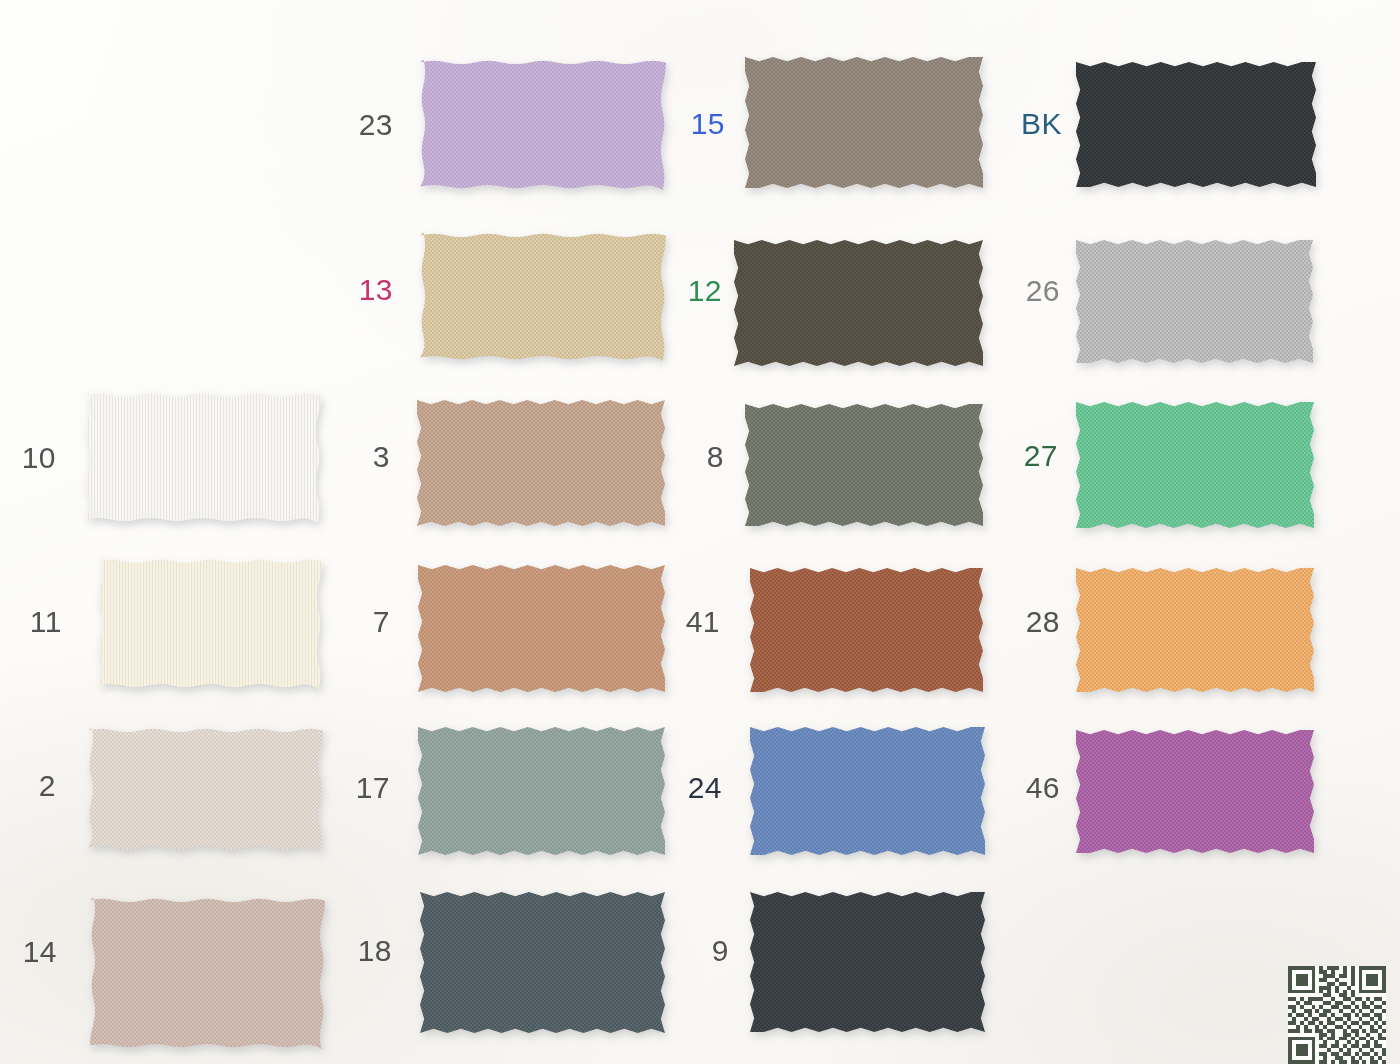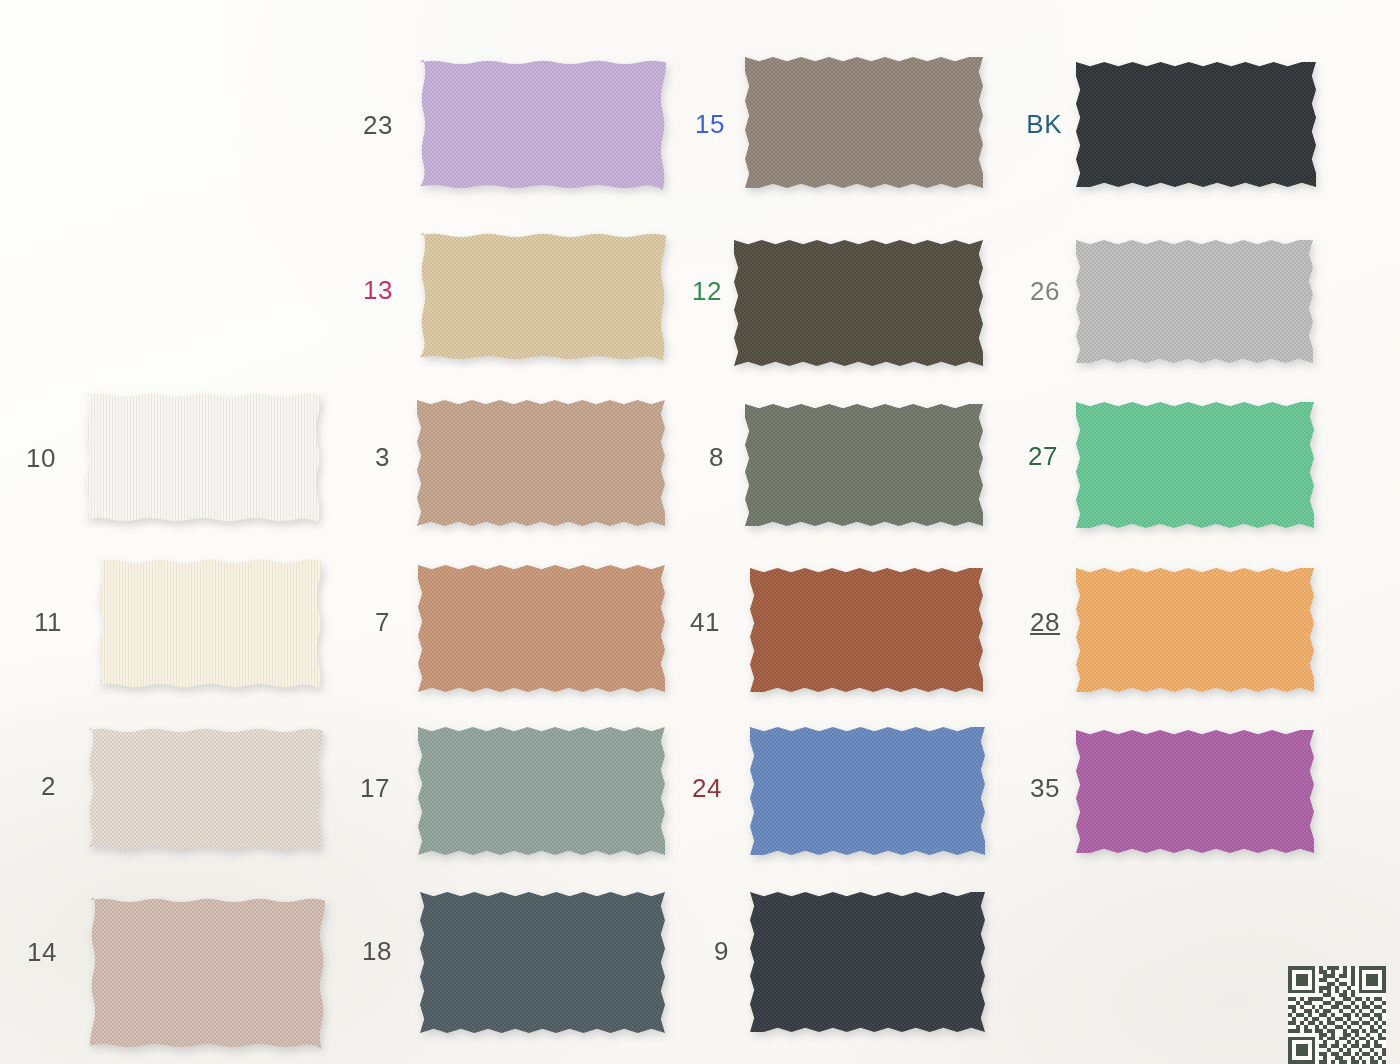--- a/index.html
+++ b/index.html
@@ -27,21 +27,21 @@
       linear-gradient(160deg, #fefefd 0%, #fcfbf9 45%, #f6f5f1 100%);
     pointer-events: none;
   }
 
   .swatch-cell {
     position: absolute;
   }
   .swatch-label {
     position: absolute;
     color: #3b3b3b;
-    font-size: 26px;
+    font-size: 30px;
     font-weight: 300;
     letter-spacing: 0.5px;
     line-height: 1;
     text-align: right;
     white-space: nowrap;
     transform: translateY(-50%);
     opacity: 0.88;
   }
   .swatch-wrap {
     position: absolute;
@@ -324,21 +324,21 @@
             </defs>
             <g clip-path="url(#clip13)">
               <rect width="233" height="124" fill="#9f5638"></rect>
               <rect width="233" height="124" fill="url(#weavePat)" class="weave"></rect>
               <rect width="233" height="124" fill="url(#weavePat)" class="weave-light"></rect>
             </g>
           </svg>
         </div>
       </div>
       <div class="swatch-cell">
-        <div class="swatch-label" style="left: 652px; top: 788px; width: 70px; color: #7f1d1d;">24</div>
+        <div class="swatch-label" style="left: 652px; top: 788px; width: 70px; color: #0f172a;">24</div>
         <div class="swatch-wrap" style="left: 750px; top: 727px; width: 235px; height: 128px;">
           <svg class="swatch-svg" width="235" height="128" viewBox="0 0 235 128">
             <defs>
               <clipPath id="clip14">
                 <path d="M0.00,0.00 L13.82,4.20 L27.65,0.00 L41.47,4.20 L55.29,0.00 L69.12,4.20 L82.94,0.00 L96.76,4.20 L110.59,0.00 L124.41,4.20 L138.24,0.00 L152.06,4.20 L165.88,0.00 L179.71,4.20 L193.53,0.00 L207.35,4.20 L221.18,0.00 L235.00,0.00 L230.80,14.22 L235.00,28.44 L230.80,42.67 L235.00,56.89 L230.80,71.11 L235.00,85.33 L230.80,99.56 L235.00,113.78 L235.00,128.00 L221.18,123.80 L207.35,128.00 L193.53,123.80 L179.71,128.00 L165.88,123.80 L152.06,128.00 L138.24,123.80 L124.41,128.00 L110.59,123.80 L96.76,128.00 L82.94,123.80 L69.12,128.00 L55.29,123.80 L41.47,128.00 L27.65,123.80 L13.82,128.00 L0.00,128.00 L4.20,113.78 L0.00,99.56 L4.20,85.33 L0.00,71.11 L4.20,56.89 L0.00,42.67 L4.20,28.44 L0.00,14.22 Z"></path>
               </clipPath>
             </defs>
             <g clip-path="url(#clip14)">
               <rect width="235" height="128" fill="#6184bd"></rect>
               <rect width="235" height="128" fill="url(#weavePat)" class="weave"></rect>
@@ -409,38 +409,38 @@
             </defs>
             <g clip-path="url(#clip18)">
               <rect width="238" height="126" fill="#62c792"></rect>
               <rect width="238" height="126" fill="url(#weavePat)" class="weave"></rect>
               <rect width="238" height="126" fill="url(#weavePat)" class="weave-light"></rect>
             </g>
           </svg>
         </div>
       </div>
       <div class="swatch-cell">
-        <div class="swatch-label" style="left: 990px; top: 622px; width: 70px; color: rgb(59, 59, 59); text-decoration: underline;">28</div>
+        <div class="swatch-label" style="left: 990px; top: 622px; width: 70px; color: rgb(59, 59, 59);">28</div>
         <div class="swatch-wrap" style="left: 1076px; top: 568px; width: 238px; height: 124px;">
           <svg class="swatch-svg" width="238" height="124" viewBox="0 0 238 124">
             <defs>
               <clipPath id="clip19">
                 <path d="M0.00,0.00 L14.00,4.20 L28.00,0.00 L42.00,4.20 L56.00,0.00 L70.00,4.20 L84.00,0.00 L98.00,4.20 L112.00,0.00 L126.00,4.20 L140.00,0.00 L154.00,4.20 L168.00,0.00 L182.00,4.20 L196.00,0.00 L210.00,4.20 L224.00,0.00 L238.00,0.00 L233.80,13.78 L238.00,27.56 L233.80,41.33 L238.00,55.11 L233.80,68.89 L238.00,82.67 L233.80,96.44 L238.00,110.22 L238.00,124.00 L224.00,119.80 L210.00,124.00 L196.00,119.80 L182.00,124.00 L168.00,119.80 L154.00,124.00 L140.00,119.80 L126.00,124.00 L112.00,119.80 L98.00,124.00 L84.00,119.80 L70.00,124.00 L56.00,119.80 L42.00,124.00 L28.00,119.80 L14.00,124.00 L0.00,124.00 L4.20,110.22 L0.00,96.44 L4.20,82.67 L0.00,68.89 L4.20,55.11 L0.00,41.33 L4.20,27.56 L0.00,13.78 Z"></path>
               </clipPath>
             </defs>
             <g clip-path="url(#clip19)">
               <rect width="238" height="124" fill="#f3ab62"></rect>
               <rect width="238" height="124" fill="url(#weavePat)" class="weave"></rect>
               <rect width="238" height="124" fill="url(#weavePat)" class="weave-light"></rect>
             </g>
           </svg>
         </div>
       </div>
       <div class="swatch-cell">
-        <div class="swatch-label" style="left: 990px; top: 788px; width: 70px; color: rgb(59, 59, 59);">35</div>
+        <div class="swatch-label" style="left: 990px; top: 788px; width: 70px; color: rgb(59, 59, 59);">46</div>
         <div class="swatch-wrap" style="left: 1076px; top: 730px; width: 238px; height: 123px;">
           <svg class="swatch-svg" width="238" height="123" viewBox="0 0 238 123">
             <defs>
               <clipPath id="clip20">
                 <path d="M0.00,0.00 L14.00,4.20 L28.00,0.00 L42.00,4.20 L56.00,0.00 L70.00,4.20 L84.00,0.00 L98.00,4.20 L112.00,0.00 L126.00,4.20 L140.00,0.00 L154.00,4.20 L168.00,0.00 L182.00,4.20 L196.00,0.00 L210.00,4.20 L224.00,0.00 L238.00,0.00 L233.80,13.67 L238.00,27.33 L233.80,41.00 L238.00,54.67 L233.80,68.33 L238.00,82.00 L233.80,95.67 L238.00,109.33 L238.00,123.00 L224.00,118.80 L210.00,123.00 L196.00,118.80 L182.00,123.00 L168.00,118.80 L154.00,123.00 L140.00,118.80 L126.00,123.00 L112.00,118.80 L98.00,123.00 L84.00,118.80 L70.00,123.00 L56.00,118.80 L42.00,123.00 L28.00,118.80 L14.00,123.00 L0.00,123.00 L4.20,109.33 L0.00,95.67 L4.20,82.00 L0.00,68.33 L4.20,54.67 L0.00,41.00 L4.20,27.33 L0.00,13.67 Z"></path>
               </clipPath>
             </defs>
             <g clip-path="url(#clip20)">
               <rect width="238" height="123" fill="#aa5aa5"></rect>
               <rect width="238" height="123" fill="url(#weavePat)" class="weave"></rect>

